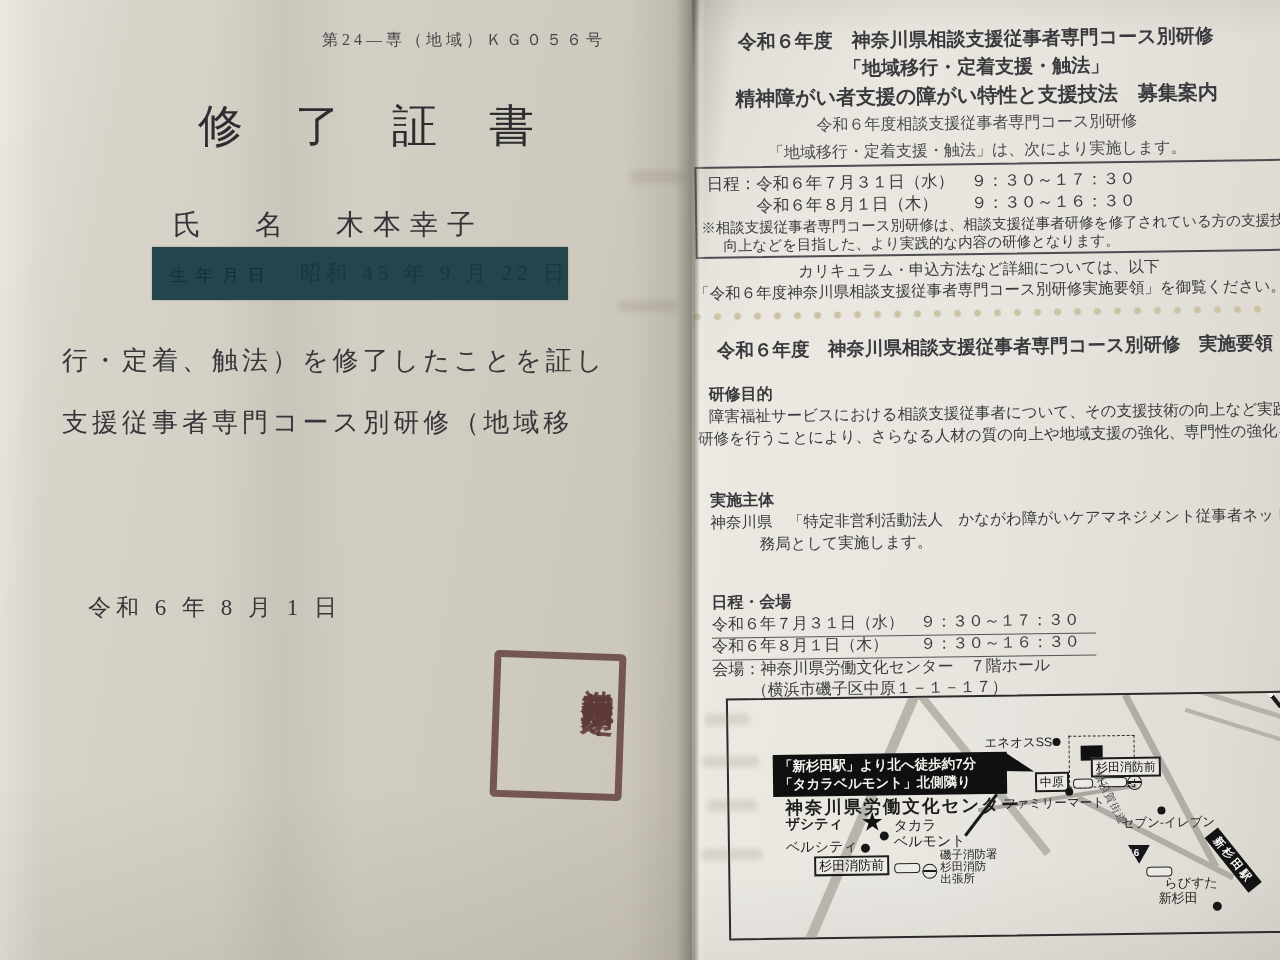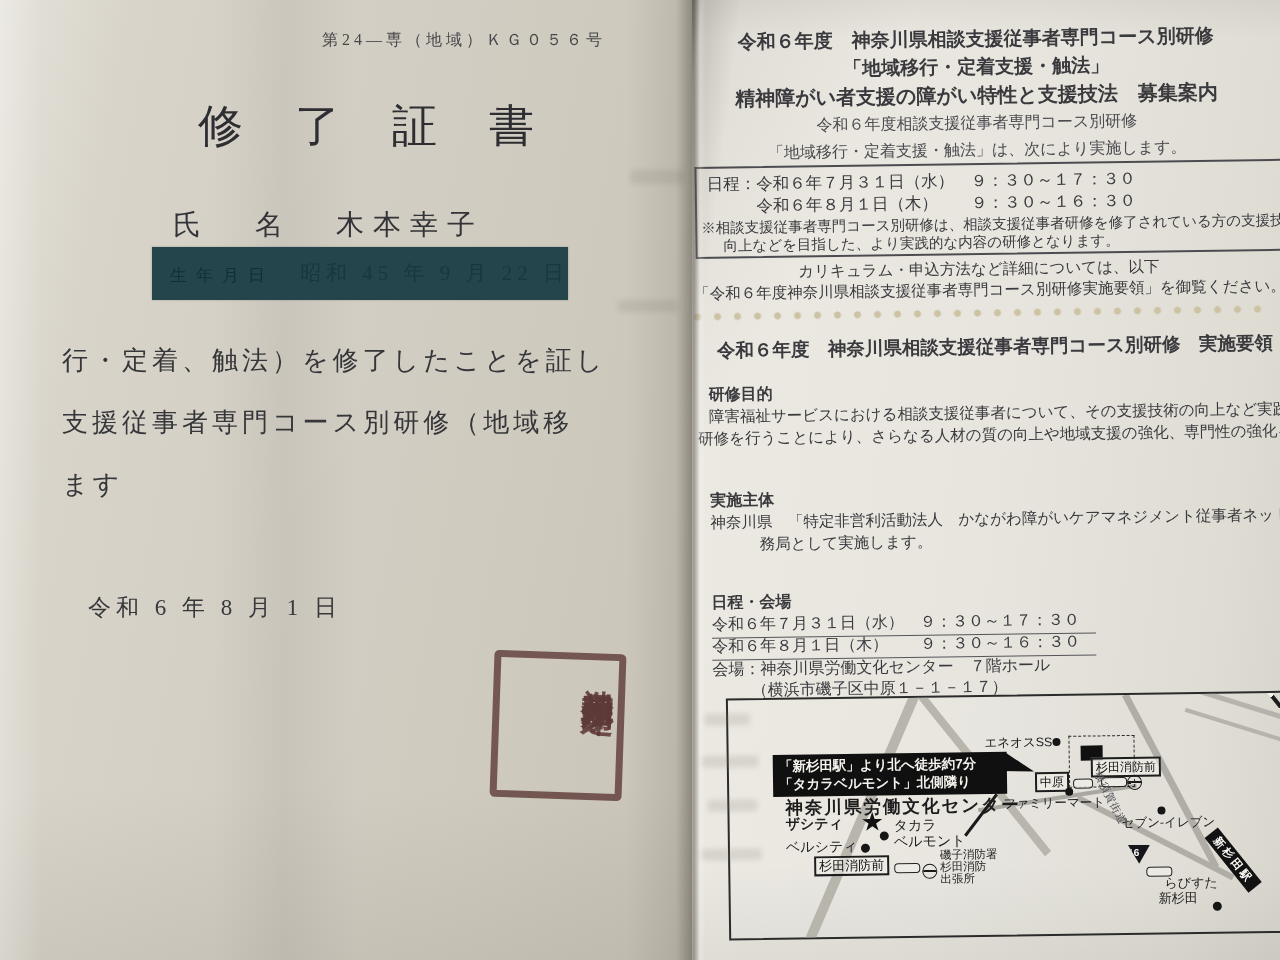--- a/index.html
+++ b/index.html
@@ -143,21 +143,20 @@
     </div>
 
     <div class="birth-box">
       <span class="birth-label">生年月日</span>
       <span class="birth-value">昭和 45 年 9 月 22 日</span>
     </div>
 
     <div class="cert-body">
       <div>行・定着、触法）を修了したことを証し</div>
       <div>支援従事者専門コース別研修（地域移</div>
-      <div>ます</div>
     </div>
 
     <div class="cert-date">令和 6 年 8 月 1 日</div>
 
 
     <div class="seal">
       <span class="seal-text">神奈川県知事之印</span>
     </div>
 
     <div class="smudge" style="left:630px;top:170px;width:55px;height:14px;"></div>

